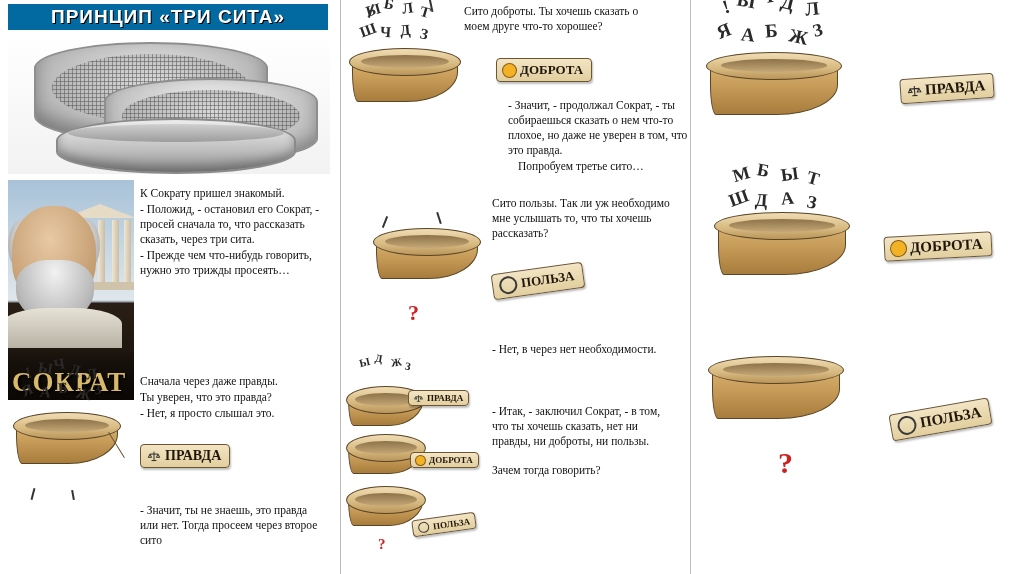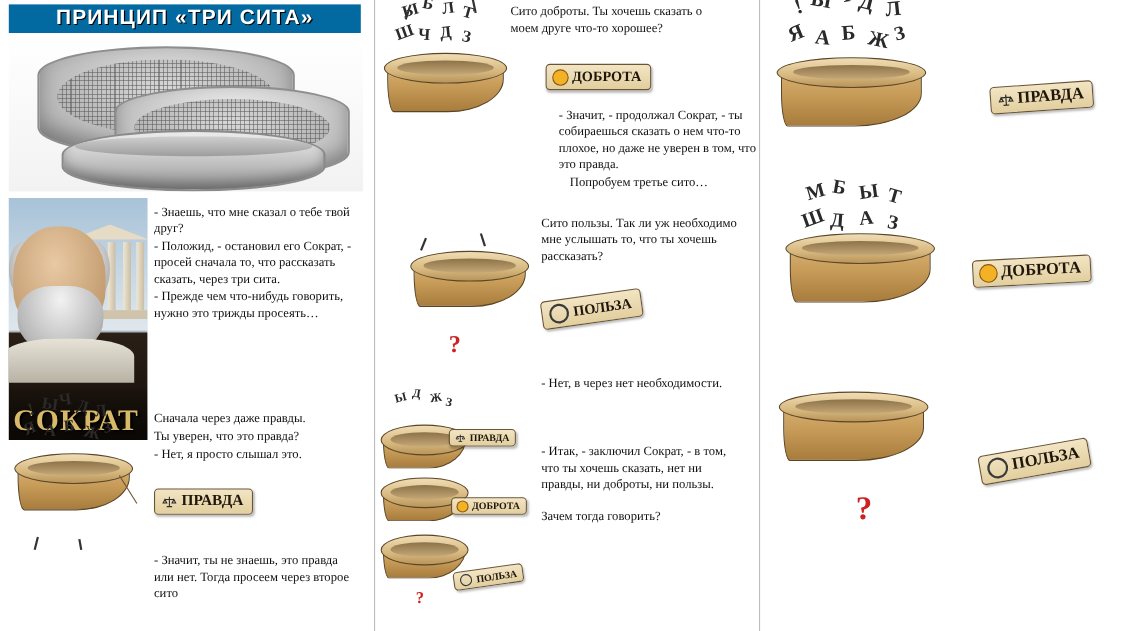--- a/index.html
+++ b/index.html
@@ -143,21 +143,21 @@
     <div class="hairR"></div>
     <div class="head"></div>
     <div class="beard"></div>
     <div class="robe"></div>
     <div class="nameplate">
       <span>СОКРАТ</span>
     </div>
   </div>
 
   <div class="txt" style="left:140px;top:186px;width:188px;">
-    <p>- Знаешь, что мне сказал о тебе твой друг?</p>
+    <p>К Сократу пришел знакомый.</p>
     <p>- Положид, - остановил его Сократ, - просей сначала то, что рассказать сказать, через три сита.</p>
     <p>- Прежде чем что-нибудь говорить, нужно это трижды просеять…</p>
   </div>
 
   <div class="txt" style="left:140px;top:374px;width:180px;">
     <p>Сначала через даже правды.</p>
     <p>Ты уверен, что это правда?</p>
     <p>- Нет, я просто слышал это.</p>
   </div>
 

